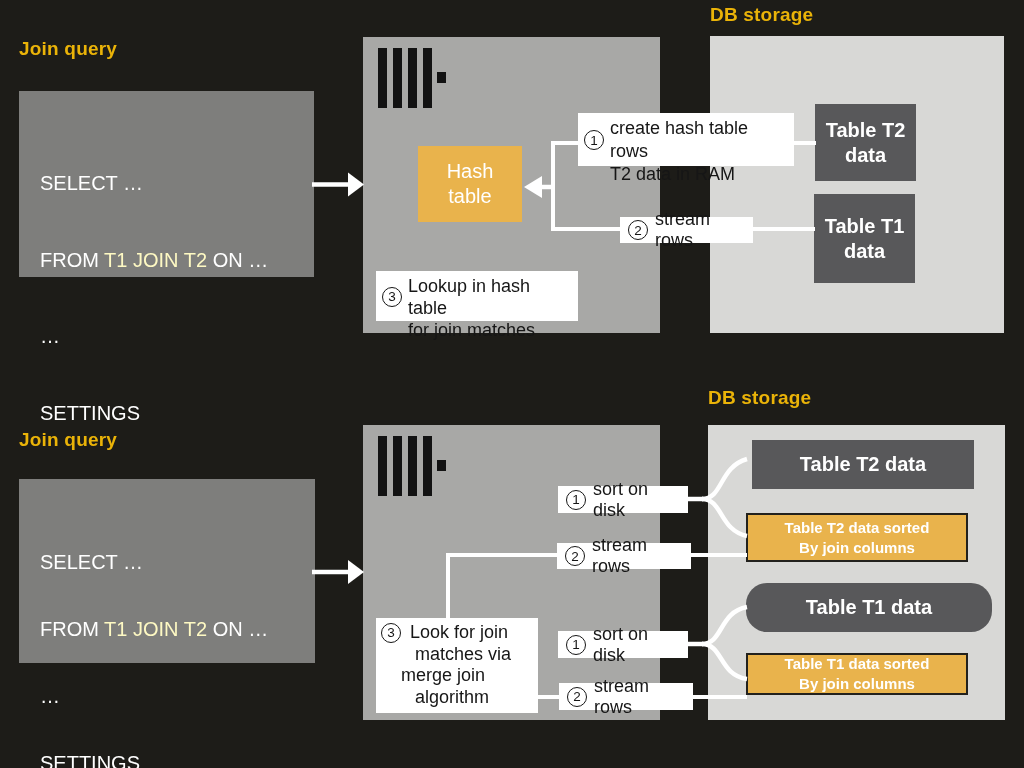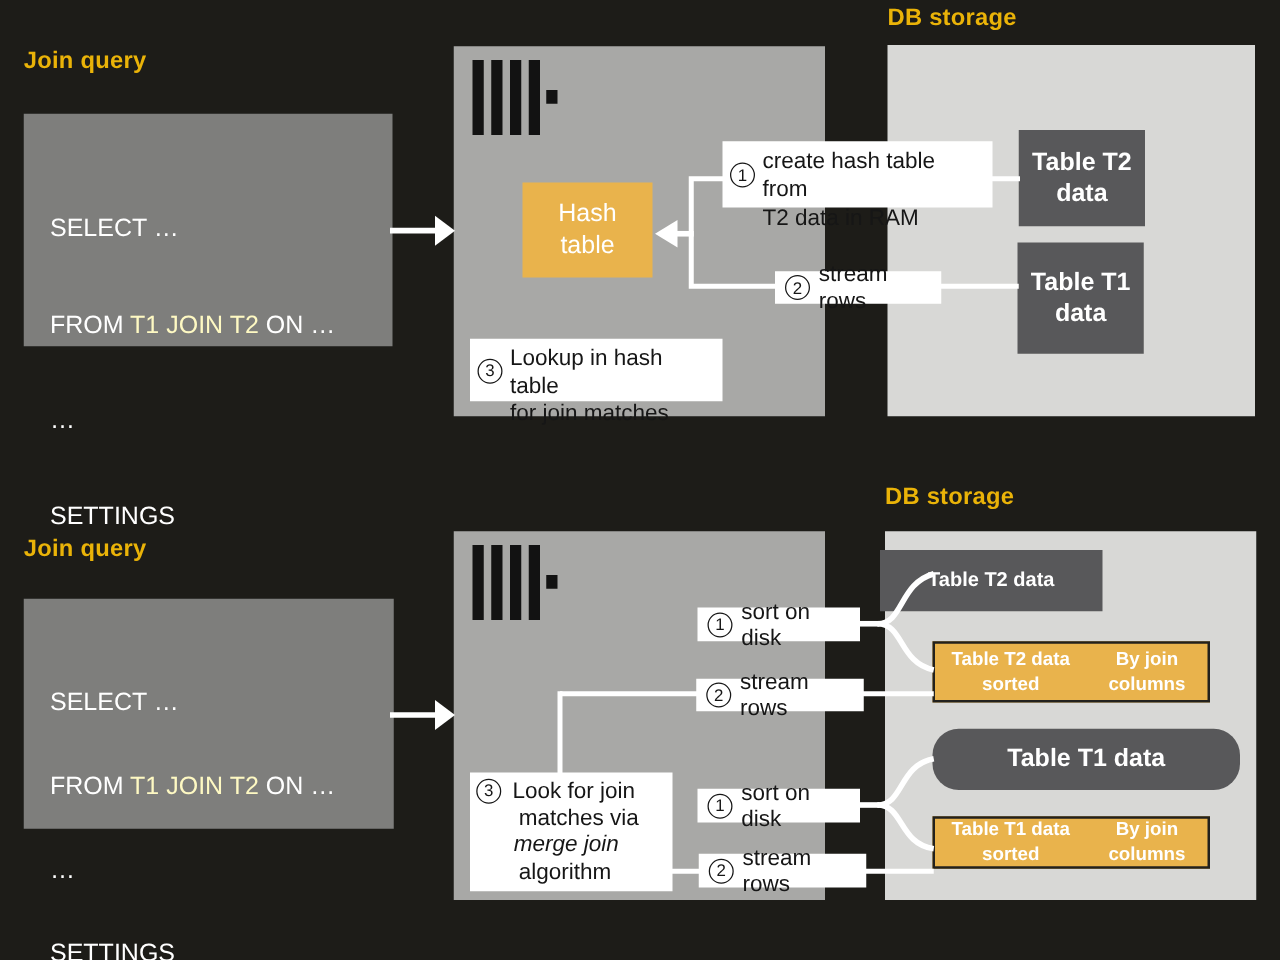--- a/index.html
+++ b/index.html
@@ -17,21 +17,21 @@
   .orange-text{color:#fef9c3;}
   .server{background:#a8a8a6;}
   .dbbox{background:#d8d8d6;}
   .bar{position:absolute;width:9px;height:60px;background:#121212;}
   .bardot{position:absolute;width:9px;height:11px;background:#121212;}
   .hashbox{background:#e9b34c;color:#fff;font-size:20px;line-height:25px;
     display:flex;flex-direction:column;align-items:center;justify-content:center;text-align:center;}
   .darktable{background:#58585a;color:#fff;font-weight:700;font-size:20px;line-height:25px;
     display:flex;flex-direction:column;align-items:center;justify-content:center;text-align:center;}
   .orangetable{background:#e9b34c;border:2px solid #22211d;color:#fff;font-weight:700;
-    font-size:15px;line-height:20px;display:flex;align-items:center;
+    font-size:15px;line-height:20px;display:flex;flex-direction:column;align-items:center;
     justify-content:center;text-align:center;}
   .label{background:#fff;color:#161616;font-size:18px;line-height:21px;}
   .label-inline{display:flex;align-items:center;padding:0 8px;gap:7px;}
   .label-multi{padding:4px 6px 4px 6px;}
   .label-row{display:flex;align-items:center;gap:6px;}
   .label-indent{margin-left:26px;}
   .circ{flex:0 0 auto;width:20px;height:20px;border:1.8px solid #161616;border-radius:50%;
     display:inline-flex;align-items:center;justify-content:center;font-size:13.5px;
     font-weight:500;box-sizing:border-box;background:#fff;}
   svg.connectors{position:absolute;left:0;top:0;pointer-events:none;}
@@ -102,21 +102,21 @@
   <div class="abs" style="left:363px;top:425px;width:90px;height:80px;">
     <div class="bar" style="left:15px;top:11px;"></div>
     <div class="bar" style="left:30px;top:11px;"></div>
     <div class="bar" style="left:45px;top:11px;"></div>
     <div class="bar" style="left:60px;top:11px;"></div>
     <div class="bardot" style="left:74px;top:35px;"></div>
   </div>
 
   <div class="abs dbbox" style="left:708px;top:425px;width:297px;height:295px;"></div>
 
-  <div class="abs darktable" style="left:704px;top:440px;width:178px;height:49px;font-size:16px;">Table T2 data</div>
+  <div class="abs darktable" style="left:752px;top:440px;width:222px;height:49px;font-size:20px;">Table T2 data</div>
 
   <div class="abs orangetable" style="left:746px;top:513px;width:222px;height:49px;">
     <div>Table T2 data sorted</div>
     <div>By join columns</div>
   </div>
 
   <div class="abs darktable" style="left:746px;top:583px;width:246px;height:49px;font-size:20px;border-radius:21px;">Table T1 data</div>
 
   <div class="abs orangetable" style="left:746px;top:653px;width:222px;height:42px;">
     <div>Table T1 data sorted</div>
@@ -166,21 +166,21 @@
     <g stroke="#ffffff" fill="none" stroke-width="4.5">
       <line x1="686" y1="644" x2="703" y2="644"></line>
       <path d="M702,644 C723,644 719,612 747,607"></path>
       <path d="M702,644 C723,644 719,675 747,679"></path>
     </g>
   </svg>
 
   <div class="abs label label-multi" style="left:578px;top:113px;width:216px;height:53px;line-height:23px;">
     <div class="label-row">
       <span class="circ">1</span>
-      <span>create hash table from</span>
+      <span>create hash table rows</span>
     </div>
     <div class="label-indent">T2 data in RAM</div>
   </div>
 
   <div class="abs label label-inline" style="left:620px;top:217px;width:133px;height:26px;">
     <span class="circ">2</span>
     <span>stream rows</span>
   </div>
 
   <div class="abs label label-multi" style="left:376px;top:271px;width:202px;height:50px;line-height:22px;">
@@ -200,21 +200,21 @@
     <span class="circ">2</span>
     <span>stream rows</span>
   </div>
 
   <div class="abs label label-multi" style="left:376px;top:618px;width:162px;height:95px;line-height:21.5px;padding-left:5px;">
     <div class="label-row" style="gap:9px;">
       <span class="circ">3</span>
       <span>Look for join</span>
     </div>
     <div style="margin-left:34px;">matches via</div>
-    <div style="margin-left:30px;font-style:italic;">merge join</div>
+    <div style="margin-left:20px;">merge join</div>
     <div style="margin-left:34px;">algorithm</div>
   </div>
 
   <div class="abs label label-inline" style="left:558px;top:631px;width:130px;height:27px;">
     <span class="circ">1</span>
     <span>sort on disk</span>
   </div>
 
   <div class="abs label label-inline" style="left:559px;top:683px;width:134px;height:27px;">
     <span class="circ">2</span>

